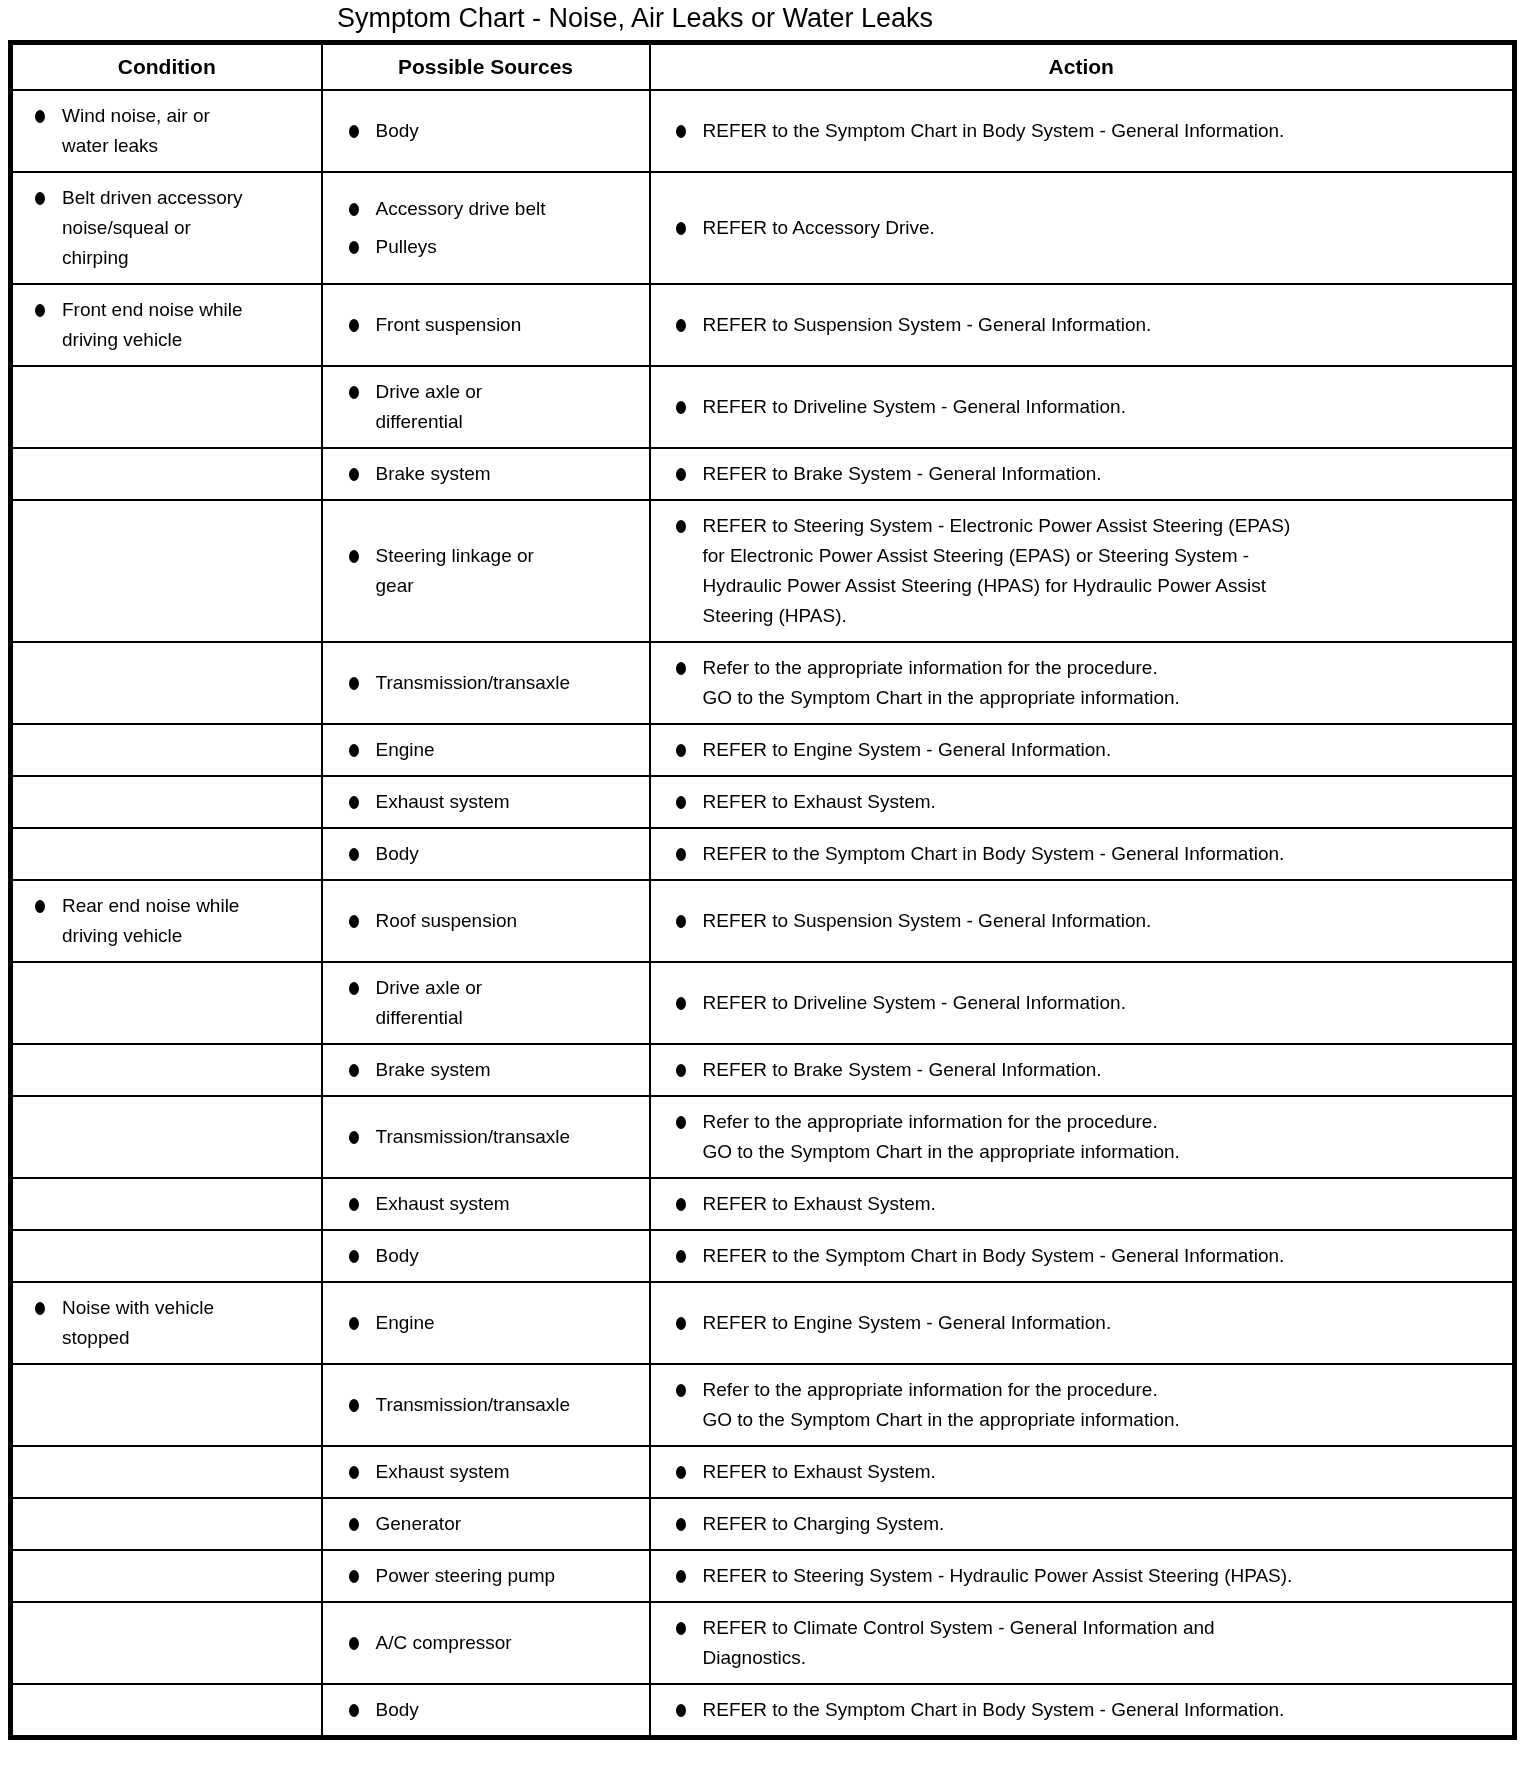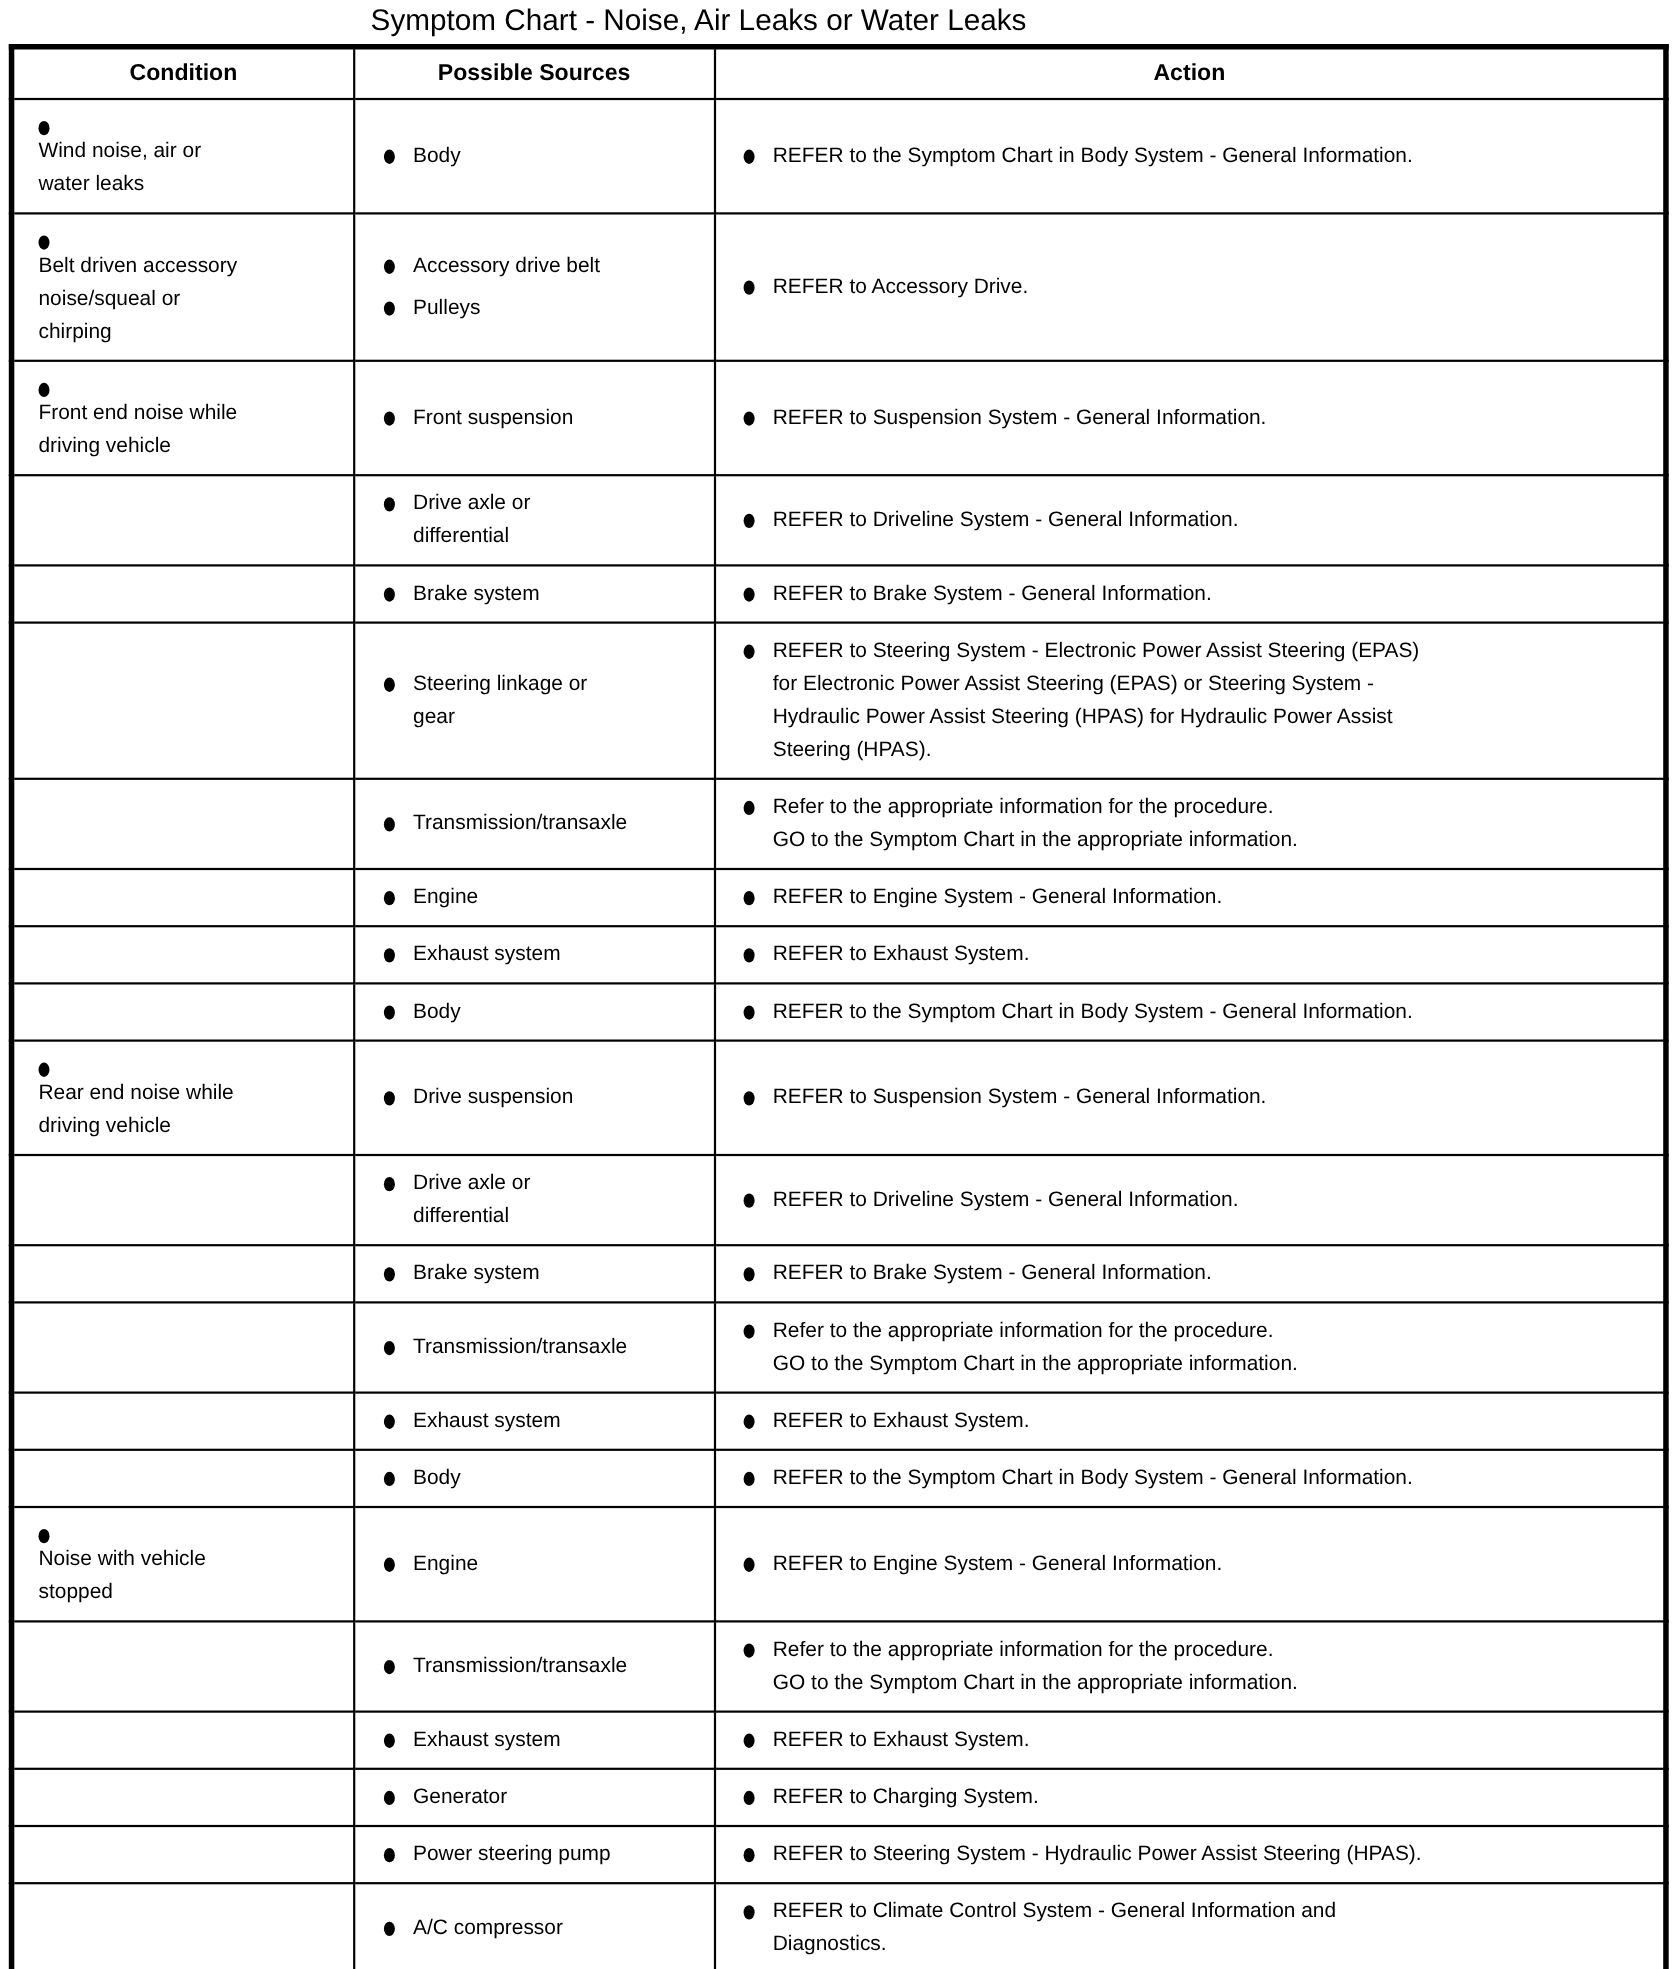--- a/index.html
+++ b/index.html
@@ -40,21 +40,21 @@
   }
   td {
     vertical-align: middle;
     padding: 10px 6px 10px 0;
   }
   .item {
     display: flex;
     align-items: flex-start;
   }
   .item + .item { margin-top: 8px; }
-  td.cond .item { margin-left: 22px; flex-direction: column; }
+  td.cond .item { margin-left: 22px; }
   td.src  .item { margin-left: 26px; }
   td.act  .item { margin-left: 25px; }
   .bullet {
     flex: 0 0 auto;
     width: 10px;
     height: 13px;
     border-radius: 50%;
     background: #000;
     margin: 9px 17px 0 0;
   }
@@ -267,21 +267,21 @@
           <td class="cond">
             <div class="item">
               <span class="bullet"></span>
               <span class="txt">Rear end noise while
 driving vehicle</span>
             </div>
           </td>
           <td class="src">
             <div class="item">
               <span class="bullet"></span>
-              <span class="txt">Drive suspension</span>
+              <span class="txt">Roof suspension</span>
             </div>
           </td>
           <td class="act">
             <div class="item">
               <span class="bullet"></span>
               <span class="txt">REFER to Suspension System - General Information.</span>
             </div>
           </td>
         </tr>
         <tr>

